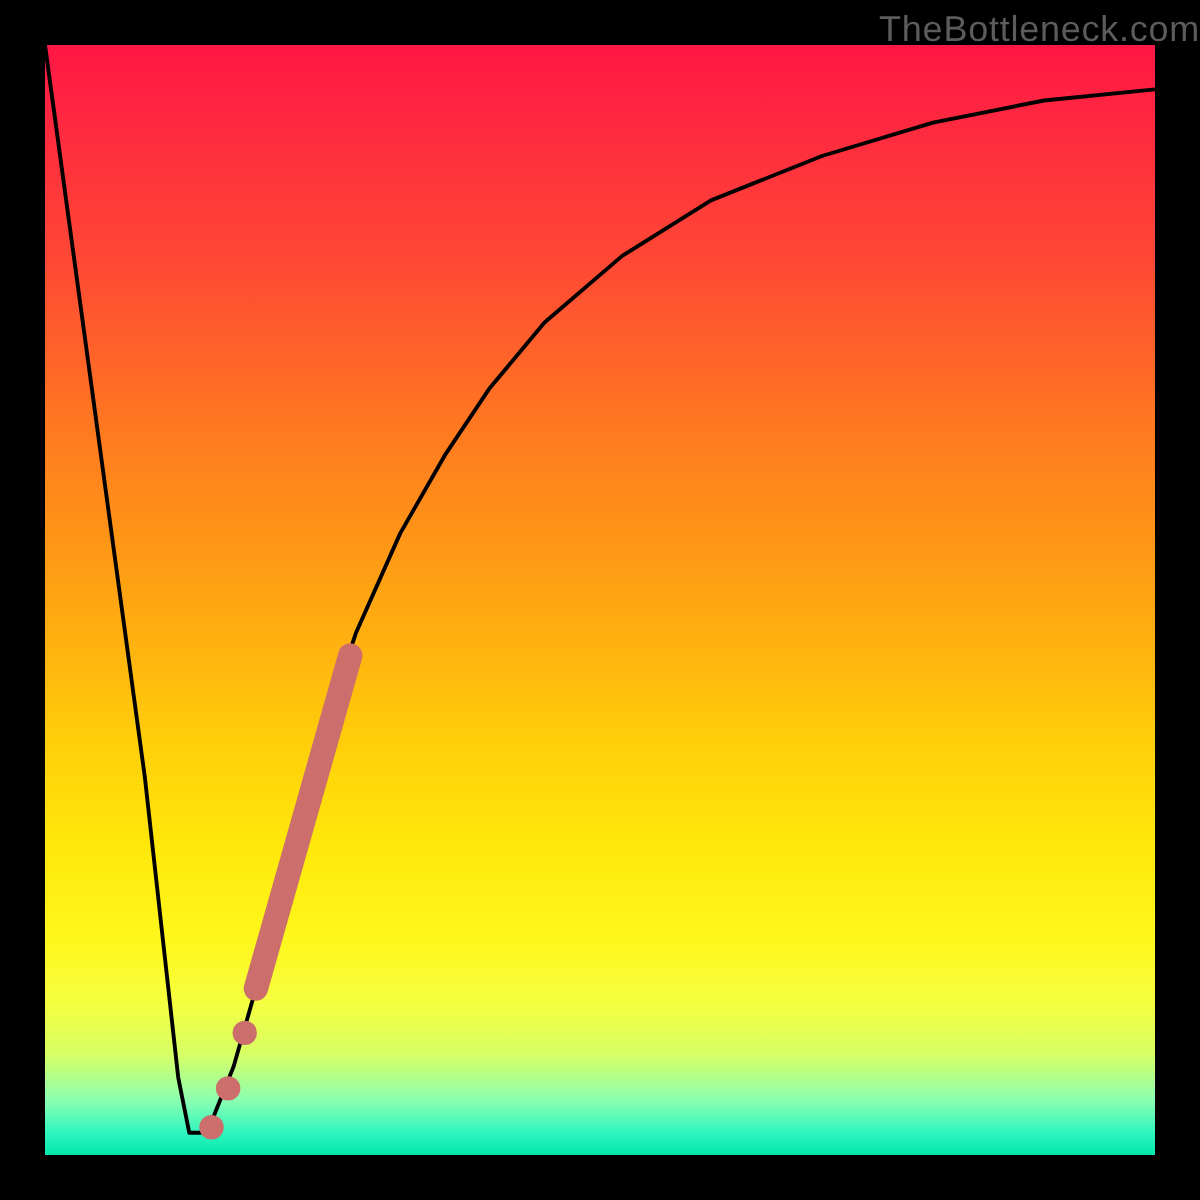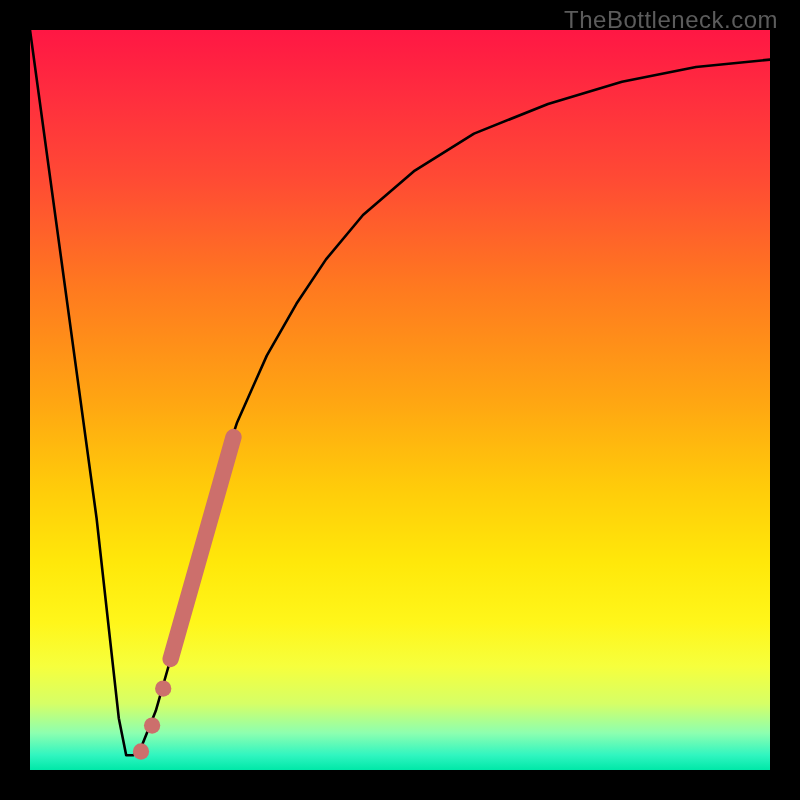--- a/index.html
+++ b/index.html
@@ -13,21 +13,21 @@
   }
   .frame {
     position: relative;
     width: 800px;
     height: 800px;
     background: #000;
   }
   .watermark {
     position: absolute;
     top: 6px;
-    right: 22px;
+    right: 0;
     color: #5c5c5c;
     font-size: 24px;
     font-weight: 400;
     letter-spacing: 0.5px;
     z-index: 10;
   }
   .plot-area {
     position: absolute;
     left: 30px;
     top: 30px;

